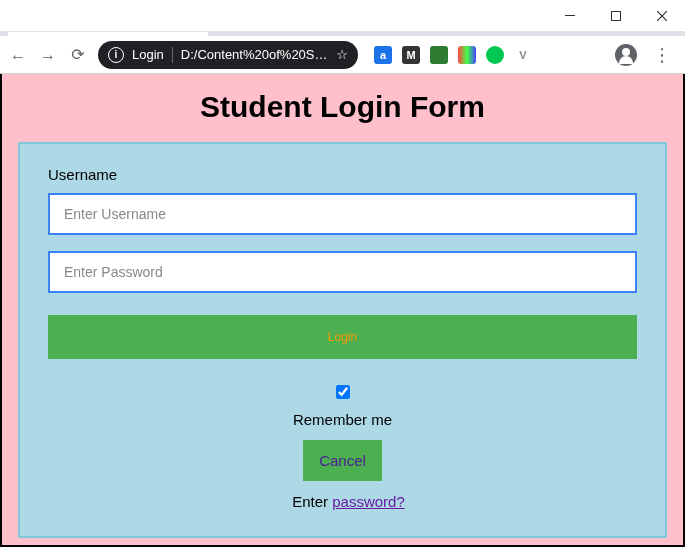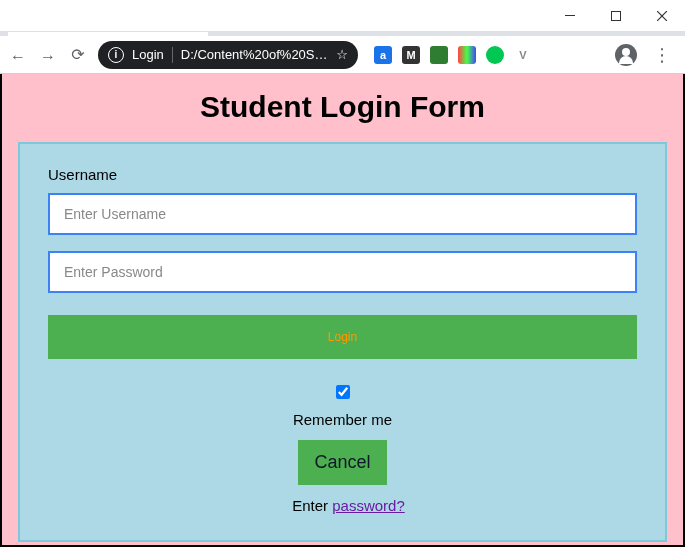--- a/index.html
+++ b/index.html
@@ -256,22 +256,22 @@
       font-size: 15px;
       flex-direction: column;
     }
     .bottom-row input[type=checkbox] {
       width: 14px;
       height: 14px;
     }
     .cancel-btn {
       background: #4caf50;
       border: none;
-      color: #0f172a;
-      font-size: 18px;
+      color: #4c1d95;
+      font-size: 15px;
       padding: 12px 16px;
       cursor: pointer;
     }
     .forgot {
       margin-left: 12px;
     }
     .forgot a {
       color: #6a1ba3;
     }
   </style>

